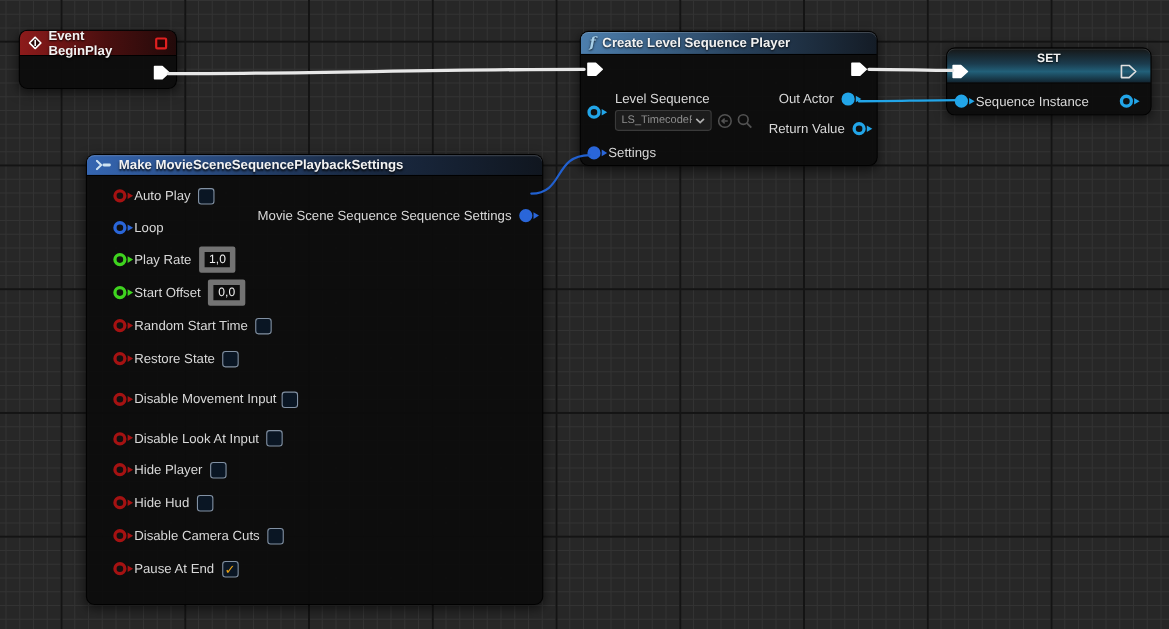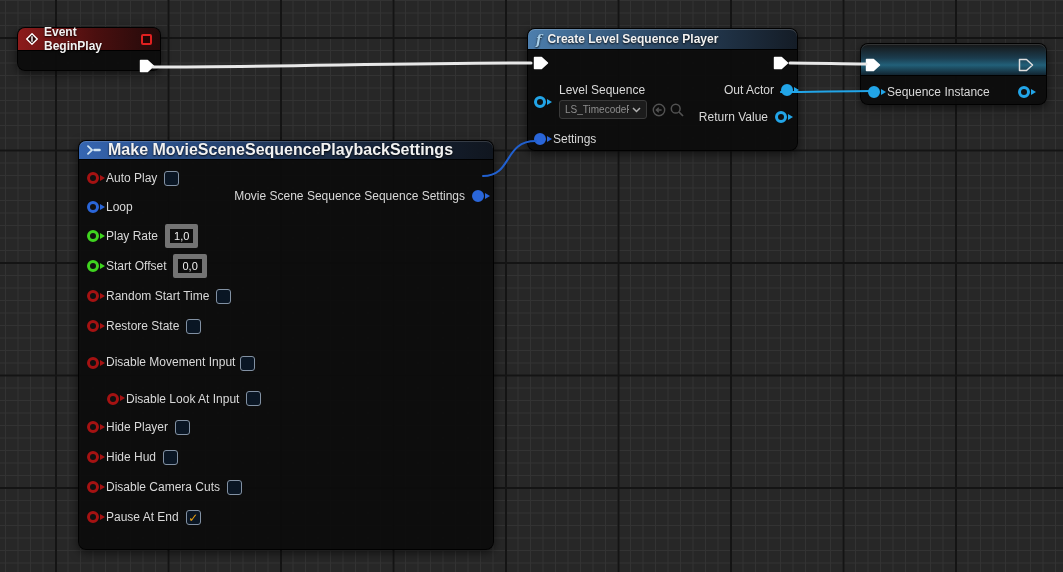--- a/index.html
+++ b/index.html
@@ -24,21 +24,21 @@
   .node-header{
     display:flex;align-items:center;gap:6px;padding:0 8px;
     border-radius:7px 7px 0 0;border-bottom:1px solid #000;
     font-weight:bold;font-size:12px;color:#f2f2f2;
     text-shadow:0 1px 2px rgba(0,0,0,0.9);
   }
   .hdr-event{height:23px;background:linear-gradient(to right,#8d1b1b,#4a0f0f 55%,#220a0a);}
   .hdr-func{height:21px;background:linear-gradient(to right,#4d7fae,#27405a 55%,#141c26);
     box-shadow:inset 0 1px 0 rgba(255,255,255,0.18);}
   .hdr-make{height:19px;background:linear-gradient(to right,#3566b2,#1c2e4a 55%,#10161f);
-    box-shadow:inset 0 1px 0 rgba(255,255,255,0.15);font-size:16px;}
+    box-shadow:inset 0 1px 0 rgba(255,255,255,0.15);font-size:12px;}
   .hdr-set{
     height:32px;border-radius:7px 7px 0 0;position:relative;
     background:linear-gradient(to bottom,#161616 0%,#1b3c4e 45%,#226079 68%,#122430 100%);
     box-shadow:inset 0 1px 0 rgba(255,255,255,0.12);
   }
   .hdr-set .set-title{
     display:block;text-align:center;font-weight:bold;font-size:11px;color:#f2f2f2;
     padding-top:3px;text-shadow:0 1px 2px rgba(0,0,0,0.9);
   }
   .node-body{position:relative;}
@@ -47,21 +47,21 @@
   .pin{display:inline-block;width:12px;height:12px;border-radius:50%;
     border:3px solid var(--pc);background:#101010;position:relative;flex:none;}
   .pin::after{content:"";position:absolute;left:10px;top:50%;margin-top:-3.5px;
     border-left:5px solid var(--pc);border-top:3.5px solid transparent;border-bottom:3.5px solid transparent;}
   .pin.filled{background:var(--pc);}
   .pin.red{--pc:#a51212;}.pin.green{--pc:#3fd41f;}
   .pin.struct{--pc:#2a66d9;}.pin.obj{--pc:#22a5e8;}
   
   .exec{position:absolute;width:16px;height:14px;}
   
-  .prow{display:flex;align-items:center;gap:7px;padding-left:8px;height:30px;}
+  .prow{display:flex;align-items:center;gap:7px;padding-left:24px;height:30px;}
   .prow-abs{position:absolute;display:flex;align-items:center;gap:7px;}
   .cb{width:15px;height:15px;border:1px solid #8291a3;border-radius:3px;
     background:#0a1624;flex:none;position:relative;}
   .cb.checked::after{content:"\2713";position:absolute;inset:0;color:#eca211;
     font-size:12px;font-weight:bold;line-height:14px;text-align:center;}
   .tf{min-width:14px;padding:1px 4px;border:5px solid #737373;border-radius:2px;
     background:#0d0d0d;color:#efefef;font-size:11px;line-height:12px;}
   .dd{width:88px;height:19px;background:#1c1c1c;border:1px solid #3a3a3a;border-radius:3px;
     display:flex;align-items:center;padding:0 5px;gap:3px;}
   .dd-text{flex:1;overflow:hidden;white-space:nowrap;color:#8e8e8e;font-size:10px;}
@@ -70,21 +70,21 @@
     background:#240404;margin-left:auto;flex:none;}
   .ficon{font-family:"DejaVu Serif",serif;font-style:italic;font-weight:bold;
     color:#a8cfe8;font-size:13px;line-height:1;}
   .stack{display:flex;flex-direction:row;gap:3px;align-items:flex-start;}
 </style>
 </head>
 <body>
 
 <div class="canvas">
 
-  <div class="node" style="left:17px;top:27px;width:144px;height:44px;">
+  <div class="node" style="left:17px;top:27px;width:144px;height:54px;">
     <div class="node-header hdr-event">
       <span style="display:flex;">
         <svg width="12" height="12" viewBox="0 0 12 12">
           <path d="M6,0.8 L11.2,6 L6,11.2 L0.8,6 Z" fill="#2a0808" stroke="#ffffff" stroke-width="1.4"></path>
           <path d="M6,3.2 L6,8.8" stroke="#ffffff" stroke-width="1.4"></path>
         </svg>
       </span>
       <span class="ttl">Event BeginPlay</span>
       <span class="redbox"></span>
     </div>
@@ -132,37 +132,38 @@
           </svg>
         </span>
         <span style="display:flex;">
           <svg width="14" height="14" viewBox="0 0 14 14">
             <circle cx="5.7" cy="5.7" r="4.4" fill="none" stroke="#525252" stroke-width="1.5"></circle>
             <path d="M9,9 L13,13" stroke="#525252" stroke-width="1.7"></path>
           </svg>
         </span>
       </span>
 
-      <div class="prow-abs" style="right:0;top:34px;padding-left:12px;">
+      <div class="prow-abs" style="right:16px;top:34px;padding-left:12px;">
         <span class="lbl">Out Actor</span>
         <span class="pin obj filled" style="margin-right:4px;"></span>
       </div>
       <div class="prow-abs" style="right:6px;top:61px;">
         <span class="lbl">Return Value</span>
         <span class="pin obj" style="margin-right:4px;"></span>
       </div>
       <div class="prow-abs" style="left:6px;top:83px;">
         <span class="pin struct filled"></span>
         <span class="lbl">Settings</span>
       </div>
     </div>
   </div>
 
   <div class="node" style="left:860px;top:43px;width:187px;height:62px;">
     <div class="node-header hdr-set" style="display:block;padding:0;">
+      <span class="set-title">SET</span>
       <span class="exec" style="left:4px;top:14px;">
         <svg width="16" height="14" viewBox="0 0 16 14">
           <path d="M1.5,1.5 L8.5,1.5 L14.5,7 L8.5,12.5 L1.5,12.5 Z" fill="#ffffff" stroke="#ffffff" stroke-width="1.4" stroke-linejoin="round"></path>
         </svg>
       </span>
       <span class="exec" style="right:12px;top:14px;">
         <svg width="16" height="14" viewBox="0 0 16 14">
           <path d="M1.5,1.5 L8.5,1.5 L14.5,7 L8.5,12.5 L1.5,12.5 Z" fill="none" stroke="#e0e0e0" stroke-width="1.5" stroke-linejoin="round"></path>
         </svg>
       </span>
@@ -222,21 +223,21 @@
         <span class="lbl">Restore State</span>
         <span class="cb"></span>
       </div>
       <div class="prow" style="height:44px;">
         <span class="pin red"></span>
         <span class="stack">
           <span class="lbl">Disable Movement Input</span>
           <span class="cb" style="margin-left:2px;"></span>
         </span>
       </div>
-      <div class="prow" style="height:27px;margin-left:20px;">
+      <div class="prow" style="height:27px;">
         <span class="pin red"></span>
         <span class="lbl">Disable Look At Input</span>
         <span class="cb"></span>
       </div>
       <div class="prow">
         <span class="pin red"></span>
         <span class="lbl">Hide Player</span>
         <span class="cb"></span>
       </div>
       <div class="prow">

